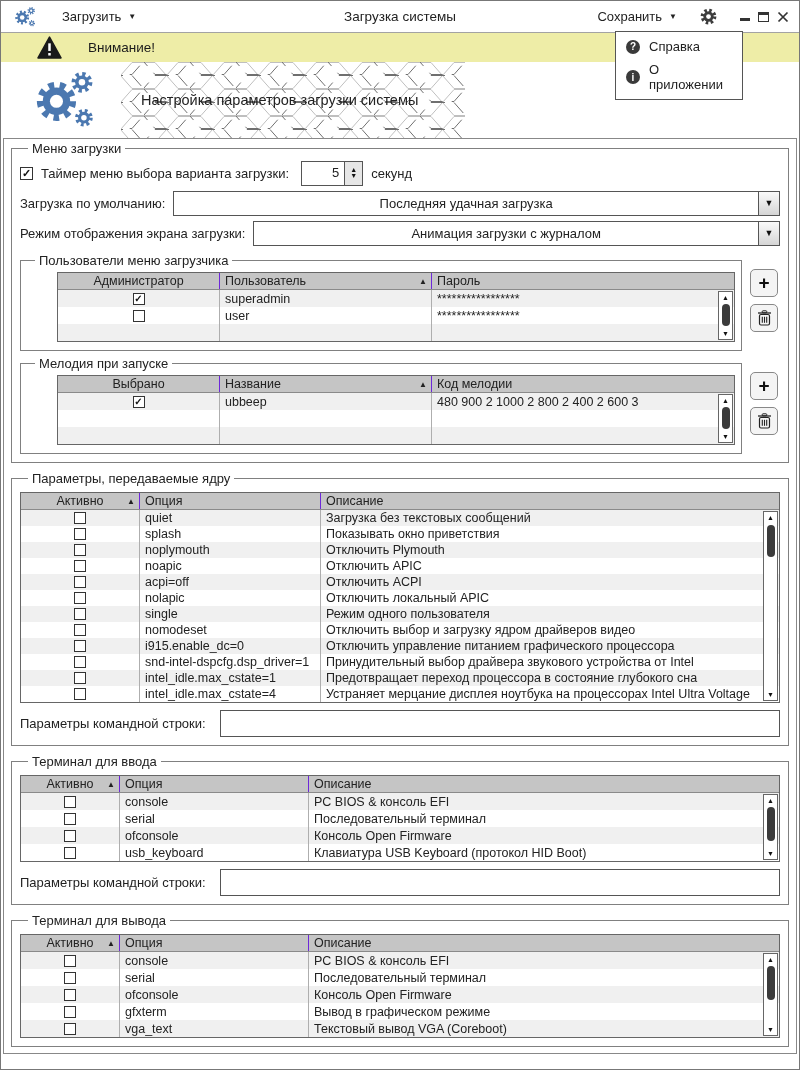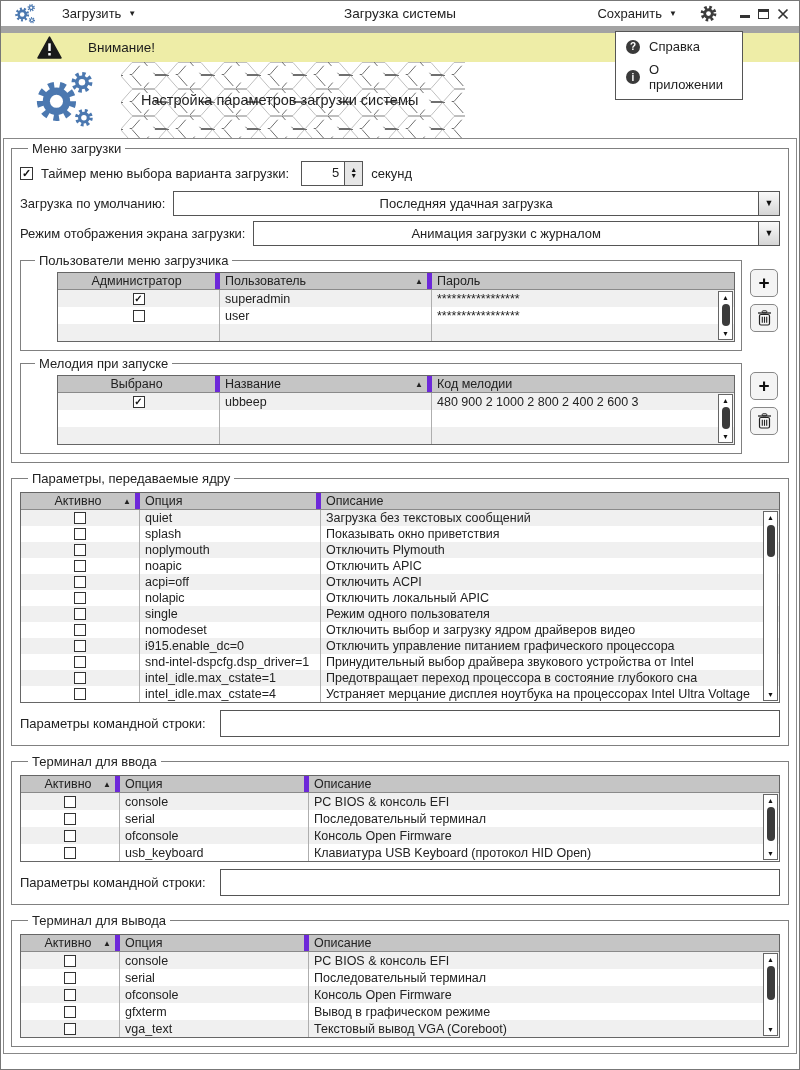--- a/index.html
+++ b/index.html
@@ -4,21 +4,21 @@
 <style>
   * { box-sizing: border-box; }
   html,body { margin:0; padding:0; }
   body {
     width:800px; height:1070px;
     font-family:"Liberation Sans", sans-serif;
     font-size:13px; color:#222; background:#fff;
     border:1px solid #777; overflow:hidden; position:relative;
   }
   
-  .topbar { height:32px; display:flex; align-items:center; padding:0 10px; position:relative; border-bottom:7px solid #a3a3a3; background:#fff; }
+  .topbar { height:32px; display:flex; align-items:center; padding:0 10px; position:relative; border-bottom:1px solid #a3a3a3; background:#fff; }
   .logo-sm { width:27px; height:24px; margin-right:18px; }
   .tb-btn { display:flex; align-items:center; gap:7px; padding:4px 6px; cursor:default; background:none; border:none; font:inherit; color:#222; }
   .dd-arr { font-size:8px; color:#222; }
   .tb-title { position:absolute; left:0; right:0; text-align:center; font-size:13.5px; color:#222; pointer-events:none; }
   .tb-right { margin-left:auto; display:flex; align-items:center; gap:16px; z-index:2; }
   .gear-ico { width:19px; height:19px; }
   .winctl { display:flex; align-items:center; gap:8px; margin-left:6px; }
   .wc-min { width:10px; height:3px; background:#333; margin-top:6px; }
   .wc-max { width:11px; height:10px; border:1px solid #333; border-top:3px solid #333; background:#fff; }
   .wc-close { width:12px; height:12px; }
@@ -54,21 +54,21 @@
   .combo-btn { width:21px; align-self:stretch; border-left:1px solid #555; background:linear-gradient(#fafafa,#d5d5d5); display:flex; align-items:center; justify-content:center; }
   .combo-btn span { font-size:9px; color:#111; }
   
   .tbl-row { display:flex; align-items:flex-start; margin-top:5px; }
   .fs-inner { flex:1; padding:4px 6px 8px; }
   .btn-col { width:30px; margin-left:8px; display:flex; flex-direction:column; gap:7px; padding-top:16px; }
   .btn-sq { width:28px; height:28px; border:1px solid #888; border-radius:5px; background:#f4f4f4; display:flex; align-items:center; justify-content:center; font-size:19px; font-weight:bold; color:#111; }
   .tbl { border:1px solid #666; background:#fff; position:relative; overflow:hidden; }
   .t-users { margin-left:30px; }
   .tbl-head { display:grid; background:#c5c5c5; border-bottom:1px solid #8a8a8a; height:17px; font-size:12.5px; }
-  .hc { position:relative; display:flex; align-items:center; padding:0 5px; border-right:5px solid #6d28d9; overflow:hidden; white-space:nowrap; }
+  .hc { position:relative; display:flex; align-items:center; padding:0 5px; border-right:1px solid #6d28d9; overflow:hidden; white-space:nowrap; }
   .hc:last-child { border-right:none; }
   .hc:first-child { justify-content:center; }
   .hc .sort { position:absolute; right:4px; font-size:8px; }
   .tr { display:grid; height:17px; align-items:center; font-size:12.5px; }
   .t-kern .tr { height:16px; }
   .tbl-body .tr:nth-child(odd) { background:#f0f0f0; }
   .td { padding:0 5px; border-right:1px solid #aeaeae; height:100%; display:flex; align-items:center; overflow:hidden; white-space:nowrap; }
   .td:last-child { border-right:none; }
   .td.cbc { justify-content:center; }
   .td .cb { width:12px; height:12px; font-size:10px; }
@@ -479,21 +479,21 @@
               <span class="cb"></span>
             </div>
             <div class="td">ofconsole</div>
             <div class="td">Консоль Open Firmware</div>
           </div>
           <div class="tr">
             <div class="td cbc">
               <span class="cb"></span>
             </div>
             <div class="td">usb_keyboard</div>
-            <div class="td">Клавиатура USB Keyboard (протокол HID Open)</div>
+            <div class="td">Клавиатура USB Keyboard (протокол HID Boot)</div>
           </div>
         </div>
       <div class="vscroll">
         <span class="vs-arr vs-up">▲</span>
         <span class="vs-thumb" style="top:12px;height:34px"></span>
         <span class="vs-arr vs-dn">▼</span>
       </div>
     </div>
     <div class="cmdrow">
       <label>Параметры командной строки:</label>

